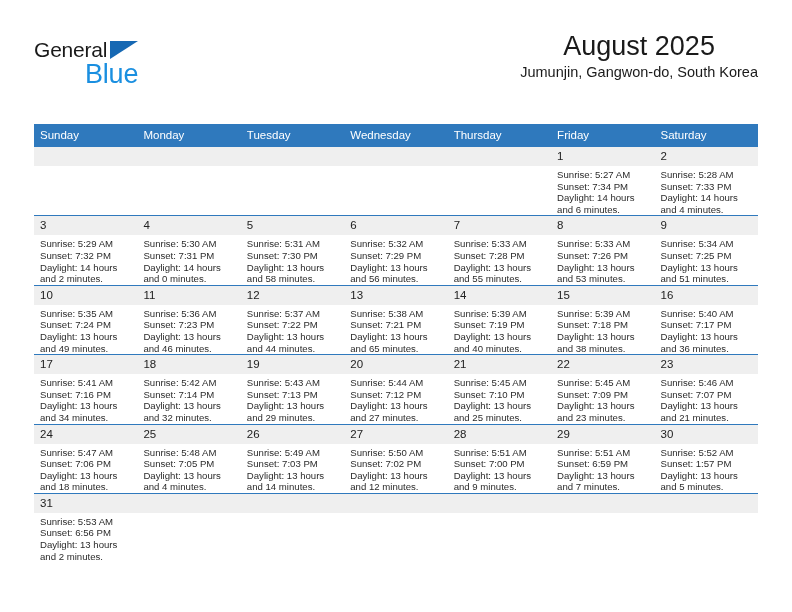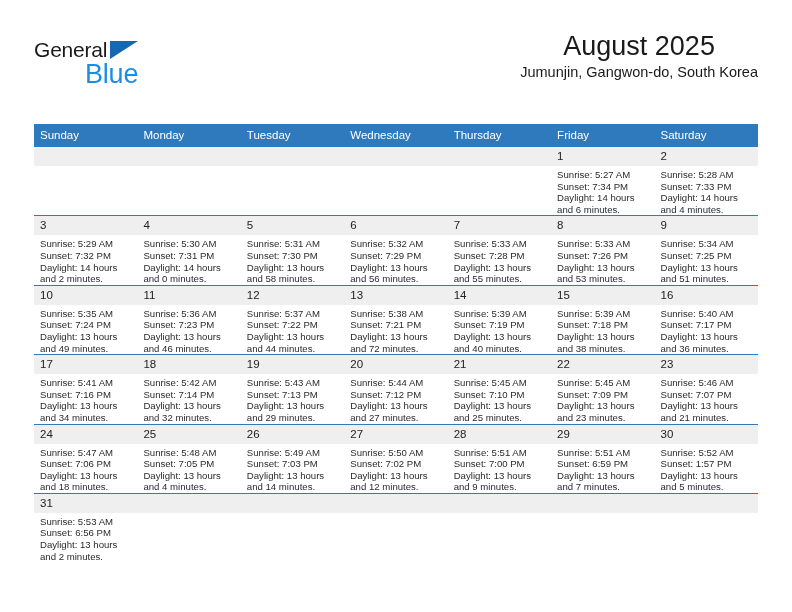--- a/index.html
+++ b/index.html
@@ -301,21 +301,21 @@
               <div>Daylight: 13 hours</div>
               <div>and 44 minutes.</div>
             </div>
           </td>
           <td>
             <span class="daynum">13</span>
             <div class="info">
               <div>Sunrise: 5:38 AM</div>
               <div>Sunset: 7:21 PM</div>
               <div>Daylight: 13 hours</div>
-              <div>and 72 minutes.</div>
+              <div>and 65 minutes.</div>
             </div>
           </td>
           <td>
             <span class="daynum">14</span>
             <div class="info">
               <div>Sunrise: 5:39 AM</div>
               <div>Sunset: 7:19 PM</div>
               <div>Daylight: 13 hours</div>
               <div>and 40 minutes.</div>
             </div>

